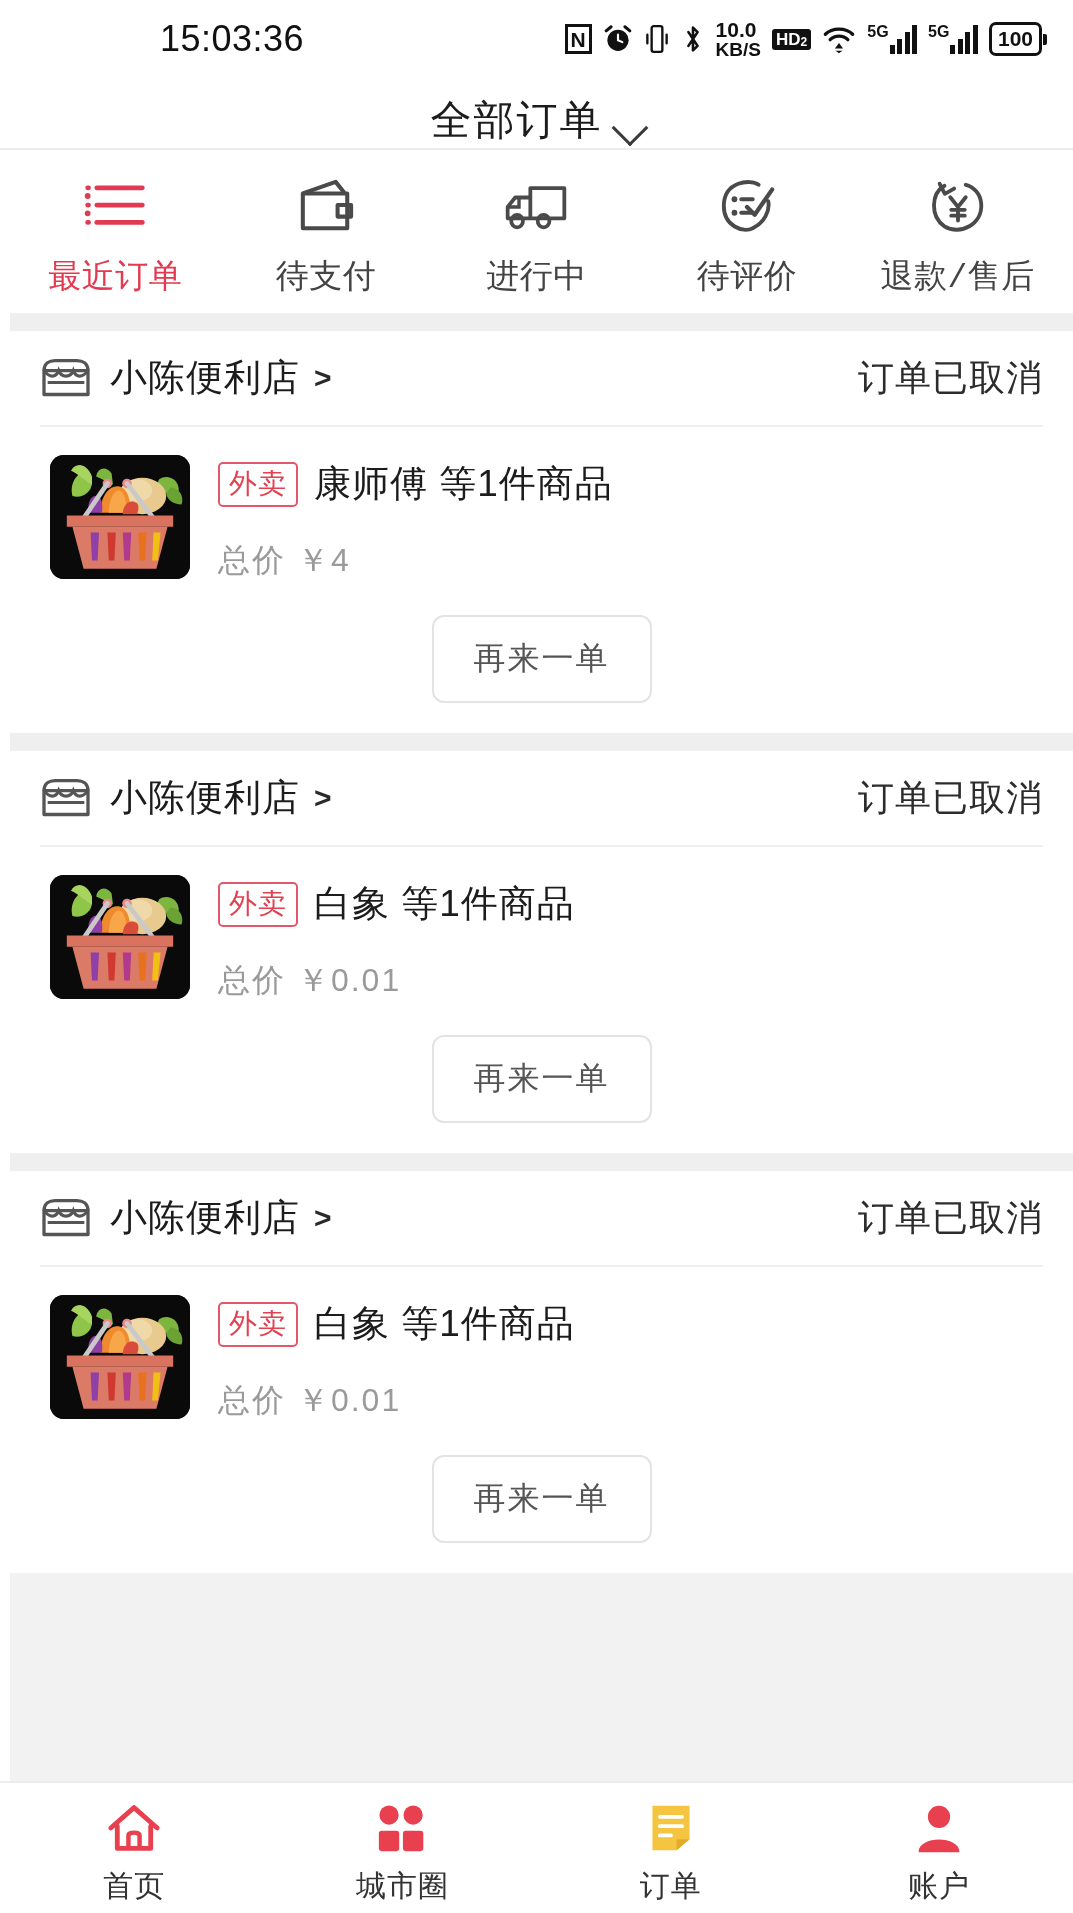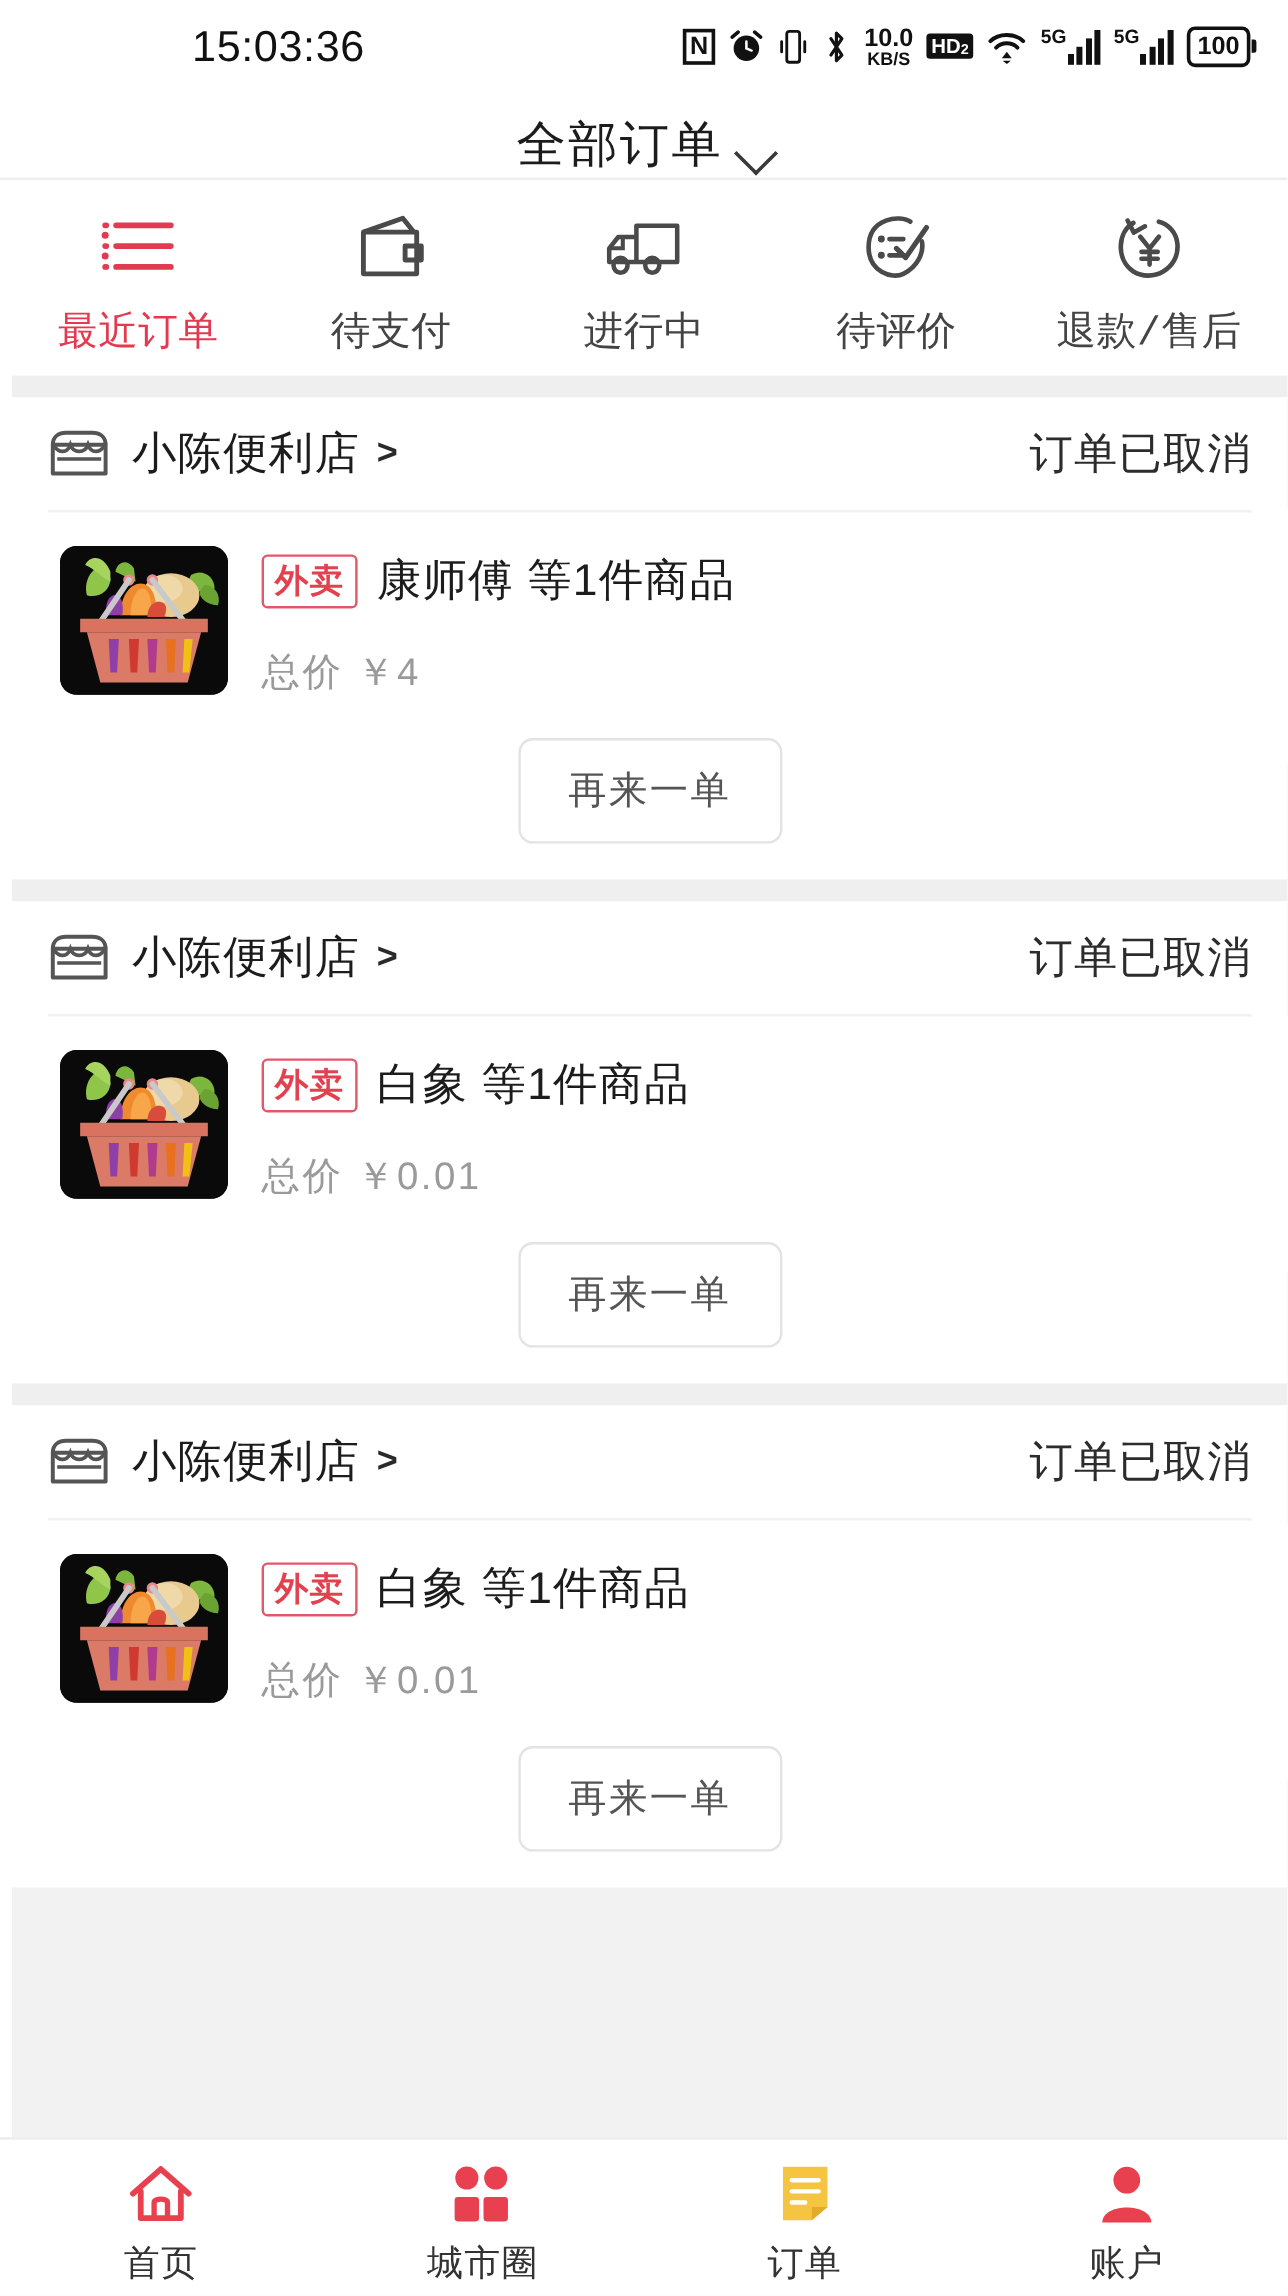--- a/index.html
+++ b/index.html
@@ -44,25 +44,25 @@
   }
   .si { display: flex; align-items: center; justify-content: center; color: #111; }
   .si svg { display: block; }
   .nfc-box {
     width: 27px; height: 30px;
     border: 3px solid #111;
     display: flex; align-items: center; justify-content: center;
     font-size: 21px; font-weight: bold; line-height: 1;
   }
   .kbs {
-    display: flex; flex-direction: column; align-items: center;
+    display: flex; flex-direction: column; align-items: flex-start;
     line-height: 1.02; font-weight: bold;
   }
   .kbs .k1 { font-size: 21px; }
-  .kbs .k2 { font-size: 15px; }
+  .kbs .k2 { font-size: 19px; }
   .hd-box {
     background: #111; color: #fff;
     font-size: 17px; font-weight: bold;
     padding: 2px 4px; border-radius: 3px;
     line-height: 1;
     display:flex; align-items:center;
   }
   .sig-wrap { display: flex; align-items: flex-end; }
   .sig-5g { font-size: 16px; font-weight: bold; line-height: 1; margin-bottom: 14px; margin-right: 1px;}
   .bars { display: flex; align-items: flex-end; gap: 2.5px; }
@@ -187,21 +187,20 @@
   }
   .prod-line { display: flex; align-items: center; gap: 16px; }
   .badge {
     border: 2px solid #e2586a;
     color: #e2414f;
     font-size: 28px;
     padding: 2px 9px 4px 9px;
     border-radius: 5px;
     line-height: 1.25;
     letter-spacing: 1px;
-    font-weight: bold;
   }
   .prod-name {
     font-size: 37px;
     color: #1c1c1c;
     letter-spacing: 1px;
   }
   .price-line {
     font-size: 32px;
     color: #9a9a9a;
     letter-spacing: 2px;

